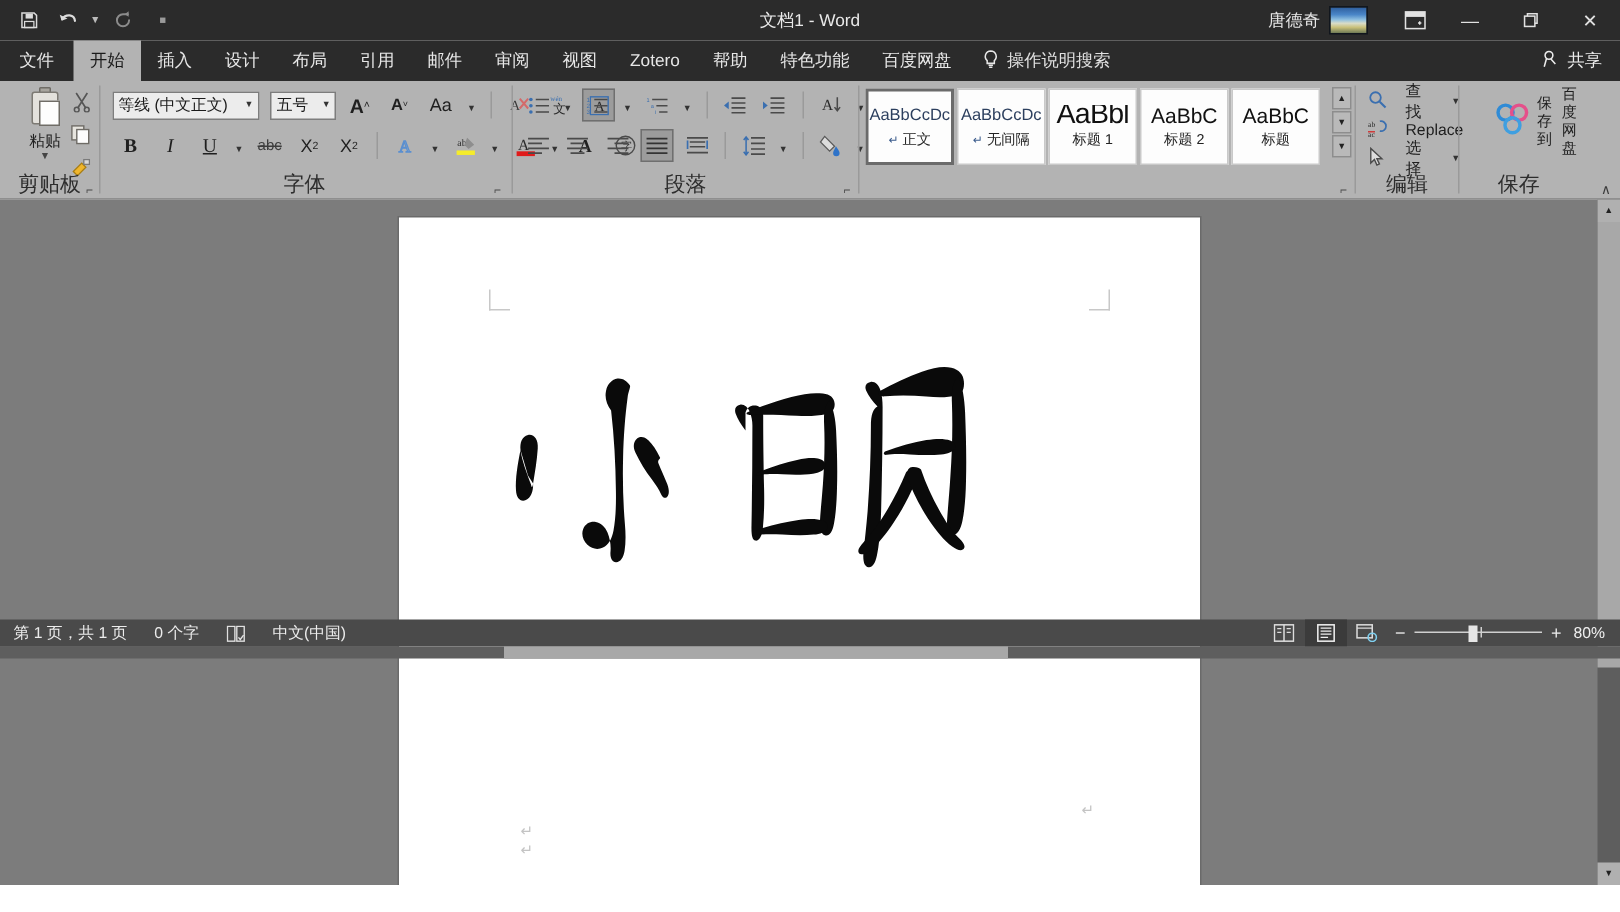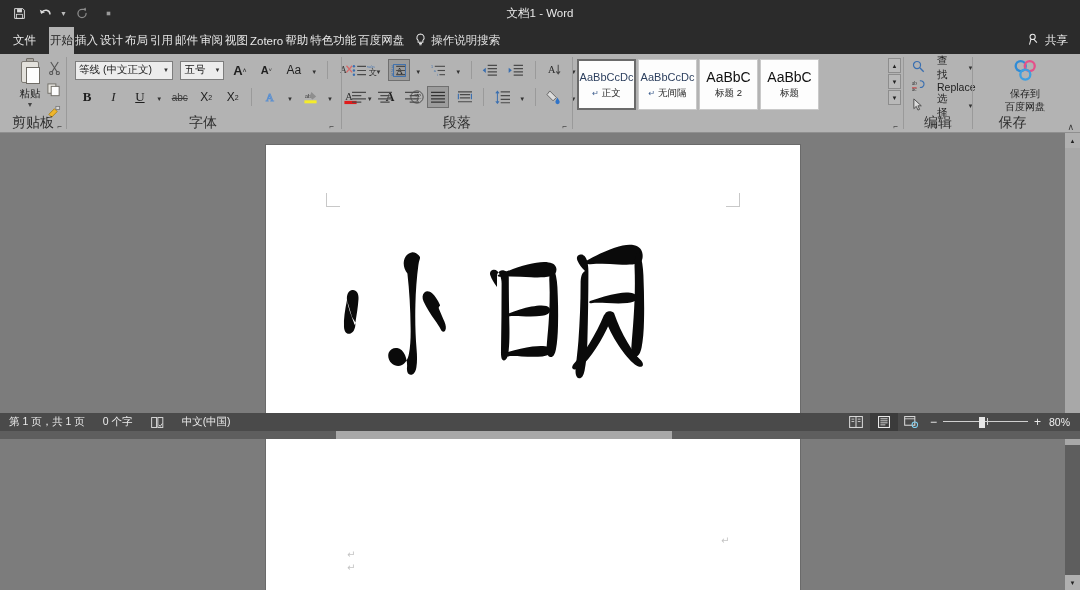--- a/index.html
+++ b/index.html
@@ -43,21 +43,21 @@
     color: #e2e2e2; font-size: 12px;
   }
   .ribbon-opt { width: 34px; height: 27px; display:flex; align-items:center; justify-content:center; color:#e2e2e2;}
 
   
   .tabstrip {
     position: absolute; top: 27px; left: 0; width: 1080px; height: 27px;
     background: #2b2b2b; display: flex; align-items: stretch;
   }
   .tab {
-    padding: 0 1px; display: flex; align-items: center;
+    padding: 0 11px; display: flex; align-items: center;
     font-size: 11.5px; color: #e7e7e7; white-space: nowrap;
   }
   .tab.file { padding: 0 13px; }
   .tab.active { background: #b3b3b3; color: #1b1b1b; }
   .tell-me { display: flex; align-items: center; gap: 5px; padding-left: 10px; color: #e0e0e0; font-size: 11.5px; }
   .bulb { font-size: 12px; color: #e8e8e8; }
   .share {
     margin-left: auto; display: flex; align-items: center; gap: 4px;
     padding-right: 12px; font-size: 11.5px; color: #ececec;
   }
@@ -136,21 +136,21 @@
   .gal-sc-btn {
     width: 13px; height: 15px; background: #b9b9b9; border: 1px solid #8d8d8d;
     display: flex; align-items: center; justify-content: center; font-size: 6px; color: #222;
     margin-bottom: 1px;
   }
 
   
   .edit-item { display: flex; align-items: center; gap: 12px; height: 19px; font-size: 10.5px; color: #1e1e1e; }
   .bd-btn {
     position: absolute; left: 980px; top: 4px; width: 60px;
-    display: flex; flex-direction: column; align-items: center; gap: 1px;
+    display: flex; align-items: center; gap: 1px;
   }
   .bd-label { font-size: 10px; color: #1f1f1f; line-height: 12px; text-align: center; }
   .collapse-ribbon { position: absolute; right: 6px; bottom: 1px; font-size: 9px; color: #3a3a3a; }
 
   
   .docarea {
     position: absolute; top: 133px; left: 0; width: 1080px; height: 457px;
     background: #7c7c7c; overflow: hidden;
   }
   .page {
@@ -223,20 +223,39 @@
             <path d="M12.6 0.6 L12.6 5.2 L9.4 3 Z" fill="#8b8b8b"></path>
           </svg>
       </div>
       <div class="qat-btn dim">
         <svg width="9" height="9" viewBox="0 0 10 10">
             <rect x="3" y="3" width="4" height="4" fill="#9a9a9a"></rect>
           </svg>
       </div>
     </div>
     <div class="title-center">文档1  -  Word</div>
+    <div class="tb-right">
+      <div class="user-name">唐德奇</div>
+      <div class="user-pic"></div>
+      <div class="ribbon-opt">
+        <svg width="15" height="13" viewBox="0 0 16 14">
+            <rect x="1" y="1" width="14" height="12" fill="none" stroke="#e2e2e2" stroke-width="1.1"></rect>
+            <rect x="1" y="1" width="14" height="3.6" fill="#e2e2e2"></rect>
+            <path d="M10 9 l2.4 0 M11.2 7.8 l0 2.4" stroke="#e2e2e2" stroke-width="1"></path>
+          </svg>
+      </div>
+      <div class="win-btn">—</div>
+      <div class="win-btn">
+        <svg width="11" height="11" viewBox="0 0 12 12">
+            <rect x="1.5" y="3" width="7.5" height="7.5" fill="none" stroke="#e2e2e2" stroke-width="1.1"></rect>
+            <path d="M3.6 3 L3.6 1.2 L10.6 1.2 L10.6 8.2 L9 8.2" fill="none" stroke="#e2e2e2" stroke-width="1.1"></path>
+          </svg>
+      </div>
+      <div class="win-btn">✕</div>
+    </div>
   </div>
 
   <div class="tabstrip">
     <div class="tab file">文件</div>
     <div class="tab active">开始</div>
     <div class="tab">插入</div>
     <div class="tab">设计</div>
     <div class="tab">布局</div>
     <div class="tab">引用</div>
     <div class="tab">邮件</div>
@@ -517,20 +536,24 @@
       <div style="position:absolute; left:4px; top:5px; width:310px;">
         <div class="style-card active">
           <div class="style-prev">AaBbCcDc</div>
           <div class="style-name"><span class="style-pilcrow">↵</span> <span>正文</span></div>
         </div>
         <div class="style-card">
           <div class="style-prev">AaBbCcDc</div>
           <div class="style-name"><span class="style-pilcrow">↵</span> <span>无间隔</span></div>
         </div>
         <div class="style-card">
+          <div class="style-prev h1">AaBbl</div>
+          <div class="style-name">标题 1</div>
+        </div>
+        <div class="style-card">
           <div class="style-prev h2">AaBbC</div>
           <div class="style-name">标题 2</div>
         </div>
         <div class="style-card">
           <div class="style-prev ti">AaBbC</div>
           <div class="style-name">标题</div>
         </div>
       </div>
       <div class="gal-scroll">
         <div class="gal-sc-btn">▲</div>

